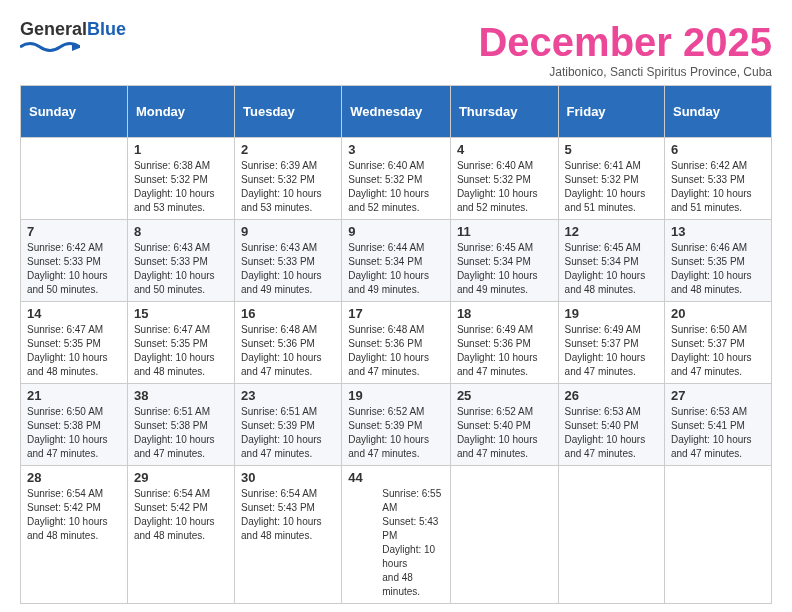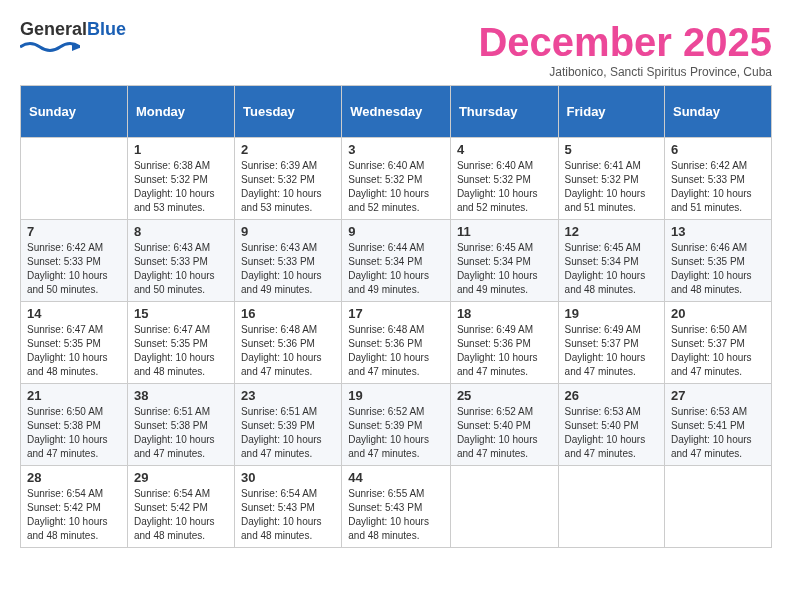--- a/index.html
+++ b/index.html
@@ -328,21 +328,21 @@
         </td>
         <td>
           <div class="day-number">30</div>
           <div class="day-info" style="white-space: pre-line;">Sunrise: 6:54 AM
 Sunset: 5:43 PM
 Daylight: 10 hours
 and 48 minutes.</div>
         </td>
         <td>
           <div class="day-number">44</div>
-          <div class="day-info" style="white-space: pre-line;">Sunrise: 6:55 AM
+          <div class="day-info" style="white-space: pre-line; margin-left: 34px;">Sunrise: 6:55 AM
 Sunset: 5:43 PM
 Daylight: 10 hours
 and 48 minutes.</div>
         </td>
         <td class="empty-cell"></td>
         <td class="empty-cell"></td>
         <td class="empty-cell"></td>
       </tr>
     </tbody>
 </table>

